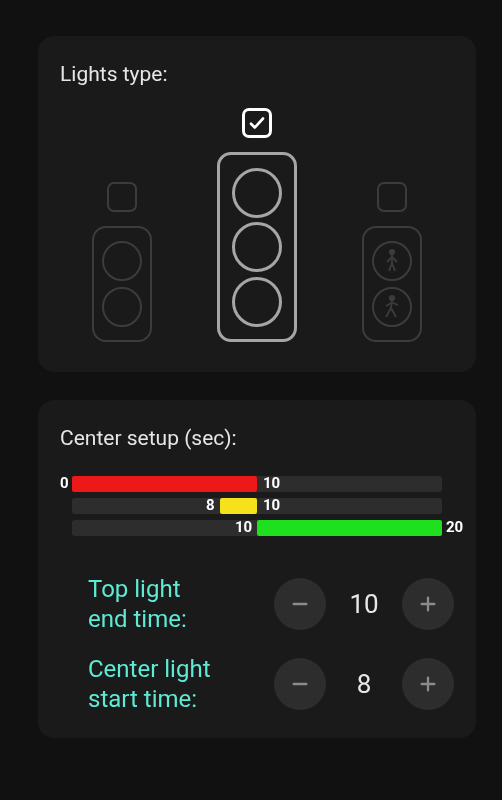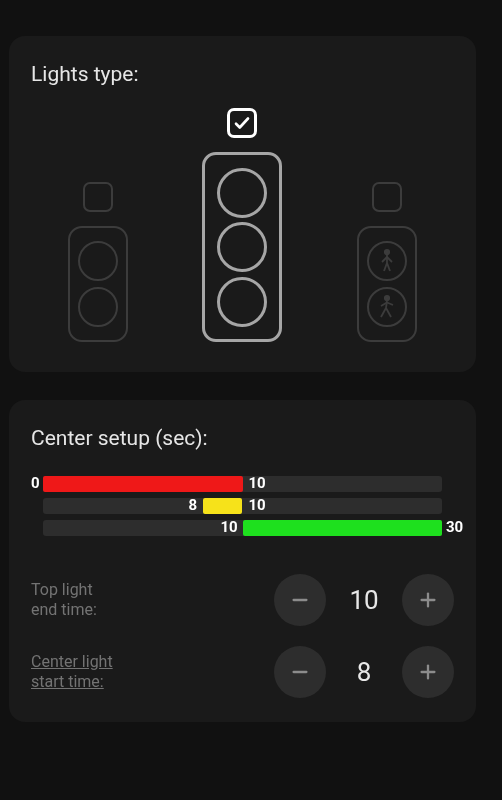--- a/index.html
+++ b/index.html
@@ -5,21 +5,21 @@
   * { box-sizing: border-box; margin: 0; padding: 0; }
   html, body {
     width: 502px;
     height: 800px;
     background: #111111;
     font-family: -apple-system, BlinkMacSystemFont, "Segoe UI", Roboto, Arial, sans-serif;
     color: #d8d8d8;
     overflow: hidden;
   }
   .page {
-    padding: 36px 26px 0 9px;
+    padding: 36px 26px 0 38px;
   }
   .card {
     background: #1a1a1a;
     border-radius: 16px;
     padding: 26px 22px 30px 22px;
     margin-bottom: 28px;
   }
   .card-title {
     font-size: 21px;
     font-weight: 400;
@@ -113,24 +113,25 @@
   }
 
   
   .stepper-row {
     display: flex;
     align-items: center;
     justify-content: space-between;
     margin-top: 20px;
   }
   .stepper-label {
-    font-size: 16px;
-    color: #737373;
+    font-size: 24px;
+    color: #5eead4;
     line-height: 1.25;
     flex: 1;
+    margin-left: 28px;
   }
   .stepper {
     display: flex;
     align-items: center;
     gap: 18px;
   }
   .step-btn {
     width: 52px;
     height: 52px;
     border-radius: 50%;
@@ -221,21 +222,21 @@
 
       <div class="seg seg-yellow" style="left:calc(12px + (100% - 24px)*0.40); width:calc((100% - 24px)*0.10); top:26px;"></div>
 
       <div class="seg seg-green" style="left:calc(12px + (100% - 24px)*0.50); width:calc((100% - 24px)*0.50); top:48px;"></div>
 
       <span class="tl-label" style="left:0px; top:2px;">0</span>
       <span class="tl-label" style="left:calc(12px + (100% - 24px)*0.50 + 6px); top:2px;">10</span>
       <span class="tl-label" style="left:calc(12px + (100% - 24px)*0.40 - 14px); top:24px;">8</span>
       <span class="tl-label" style="left:calc(12px + (100% - 24px)*0.50 + 6px); top:24px;">10</span>
       <span class="tl-label" style="left:calc(12px + (100% - 24px)*0.50 - 22px); top:46px;">10</span>
-      <span class="tl-label" style="left:calc(12px + (100% - 24px)*1.00 + 4px); top:46px;">30</span>
+      <span class="tl-label" style="left:calc(12px + (100% - 24px)*1.00 + 4px); top:46px;">20</span>
     </div>
 
     <div class="stepper-row">
       <div class="stepper-label" style="white-space:pre-line;">Top light
 end time:</div>
       <div class="stepper">
         <div class="step-btn">
           <svg width="22" height="22" viewBox="0 0 24 24" stroke-width="2.5" stroke-linecap="round">
               <line x1="5" y1="12" x2="19" y2="12"></line>
             </svg>
@@ -244,21 +245,21 @@
         <div class="step-btn">
           <svg width="22" height="22" viewBox="0 0 24 24" stroke-width="2.5" stroke-linecap="round">
               <line x1="12" y1="5" x2="12" y2="19"></line>
               <line x1="5" y1="12" x2="19" y2="12"></line>
             </svg>
         </div>
       </div>
     </div>
 
     <div class="stepper-row">
-      <div class="stepper-label" style="white-space:pre-line;text-decoration:underline;">Center light
+      <div class="stepper-label" style="white-space:pre-line;">Center light
 start time:</div>
       <div class="stepper">
         <div class="step-btn">
           <svg width="22" height="22" viewBox="0 0 24 24" stroke-width="2.5" stroke-linecap="round">
               <line x1="5" y1="12" x2="19" y2="12"></line>
             </svg>
         </div>
         <div class="step-val">8</div>
         <div class="step-btn">
           <svg width="22" height="22" viewBox="0 0 24 24" stroke-width="2.5" stroke-linecap="round">

